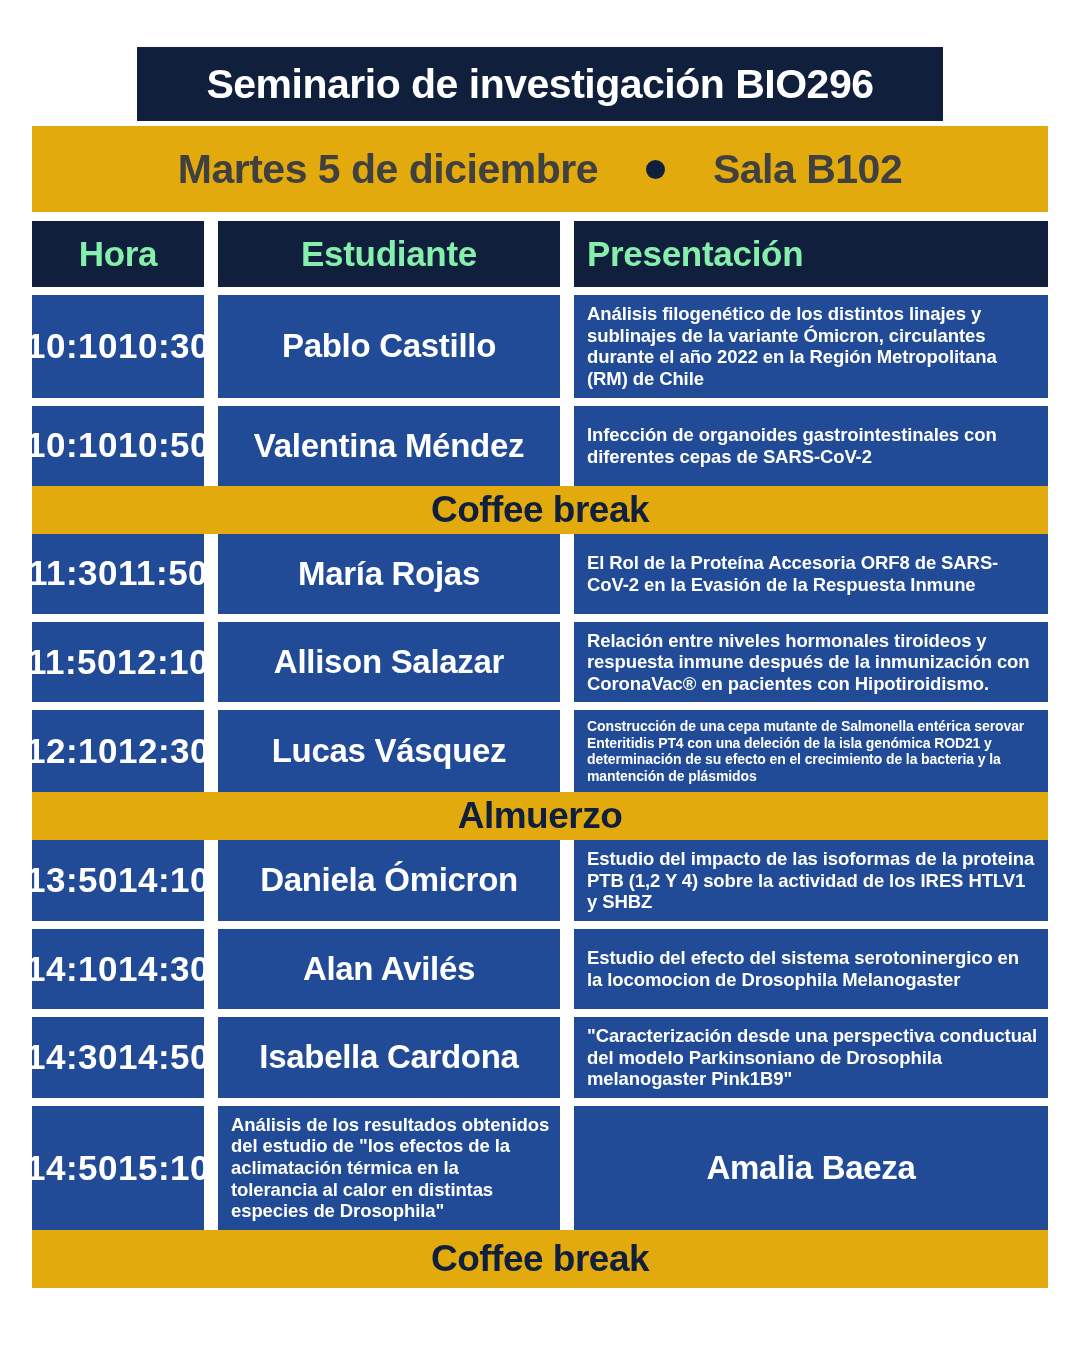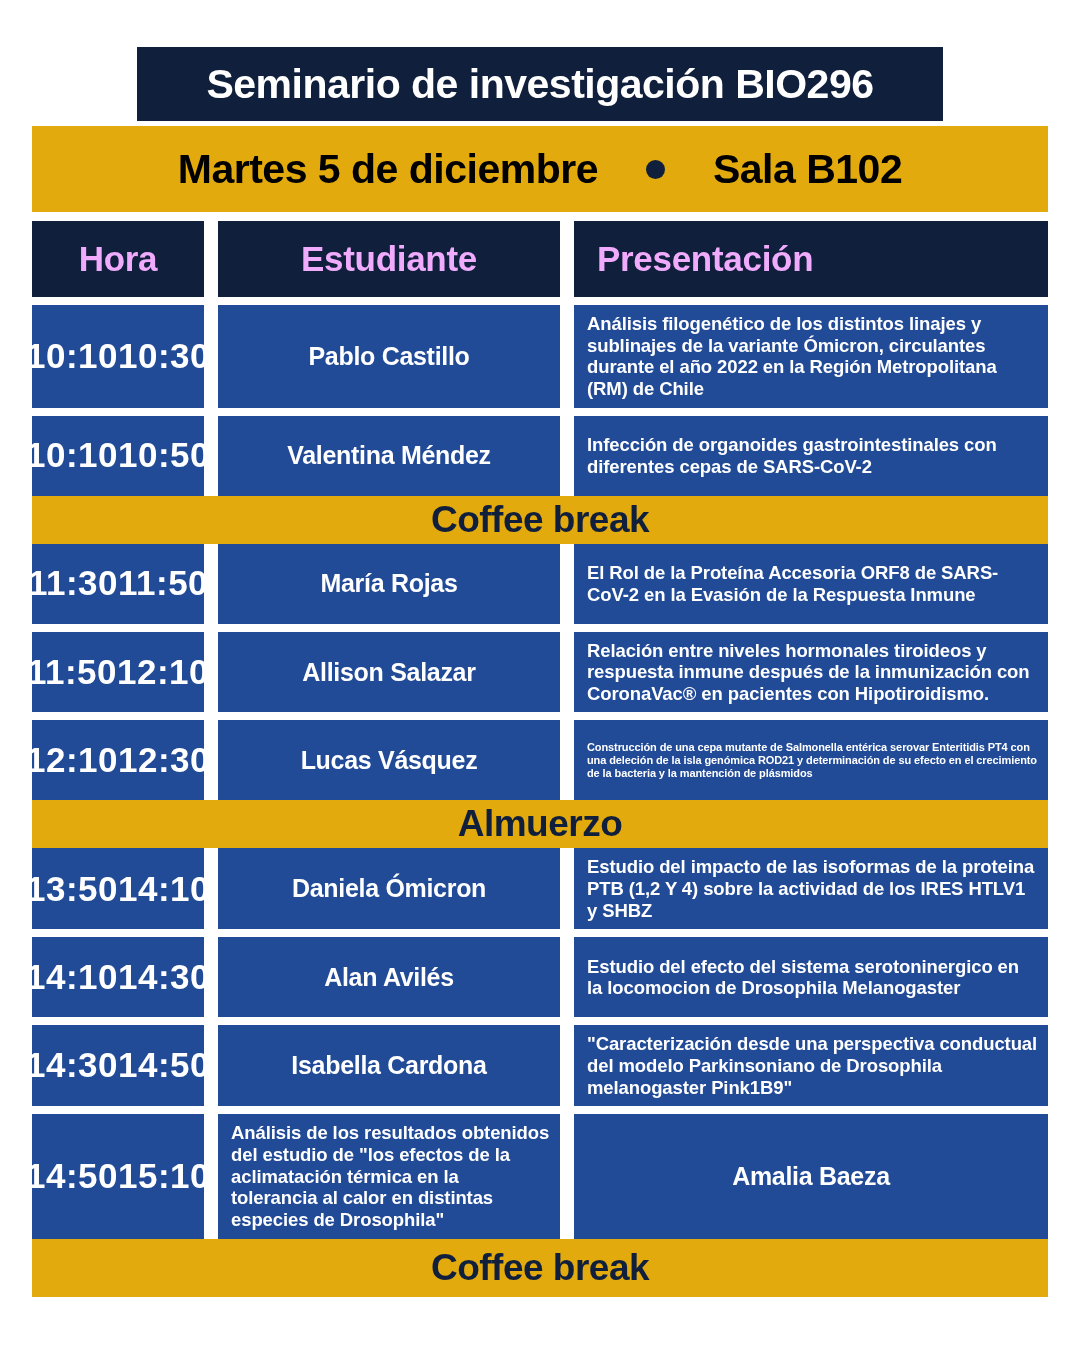--- a/index.html
+++ b/index.html
@@ -17,40 +17,40 @@
     width:806px; height:74px;
     margin:0 auto 5px auto;
     background:#101f3c;
     display:flex; align-items:center; justify-content:center;
   }
   .title-box span { color:#ffffff; font-size:41px; letter-spacing:-0.5px; white-space:nowrap; }
   .date-bar {
     margin:0 32px 9px 32px; height:86px;
     background:#e3aa0e;
     display:flex; align-items:center; justify-content:center;
-    color:#000000; font-size:41px;
+    color:#404040; font-size:41px;
   }
   .date-bar .txt { white-space:nowrap; letter-spacing:-0.5px; }
   .dot { width:19px; height:19px; border-radius:50%; background:#101f3c; margin:0 48px; flex:none; }
   .schedule { margin:0 32px; }
   .grid-row { display:grid; grid-template-columns:172px 342px 474px; column-gap:14px; }
   .header-row .cell {
-    background:#101f3c; color:#f0abfc; font-size:35px; height:76px;
+    background:#101f3c; color:#86efac; font-size:35px; height:66px;
     display:flex; align-items:center; letter-spacing:-0.3px;
   }
   .cell.center { justify-content:center; }
-  .cell.left { padding-left:23px;text-align:right; }
+  .cell.left { padding-left:13px;text-align:right; }
   .session + .session, .header-row + .session { margin-top:8px; }
   .session .cell { background:#214a97; color:#ffffff; min-height:80px; display:flex; box-sizing:border-box; }
   .time-cell { flex-direction:row; align-items:center; justify-content:center;
                font-size:35px; line-height:1.28; letter-spacing:0.5px; }
-  .student-cell { align-items:center; justify-content:center; font-size:25px; letter-spacing:-0.3px; text-align:center; }
+  .student-cell { align-items:center; justify-content:center; font-size:33px; letter-spacing:-0.3px; text-align:center; }
   .pres-cell { align-items:center; font-size:18.5px; line-height:1.17;
                padding:8px 10px 8px 13px; letter-spacing:-0.1px; }
-  .pres-cell.pres-small { font-size:11px; }
+  .pres-cell.pres-small { font-size:14px; }
   .band {
     background:#e3aa0e; height:48px;
     display:flex; align-items:center; justify-content:center;
     color:#101f3c; font-size:37px; letter-spacing:-0.5px;
   }
   .band:last-child { height:58px; }
 </style>
 </head>
 <body>
 

